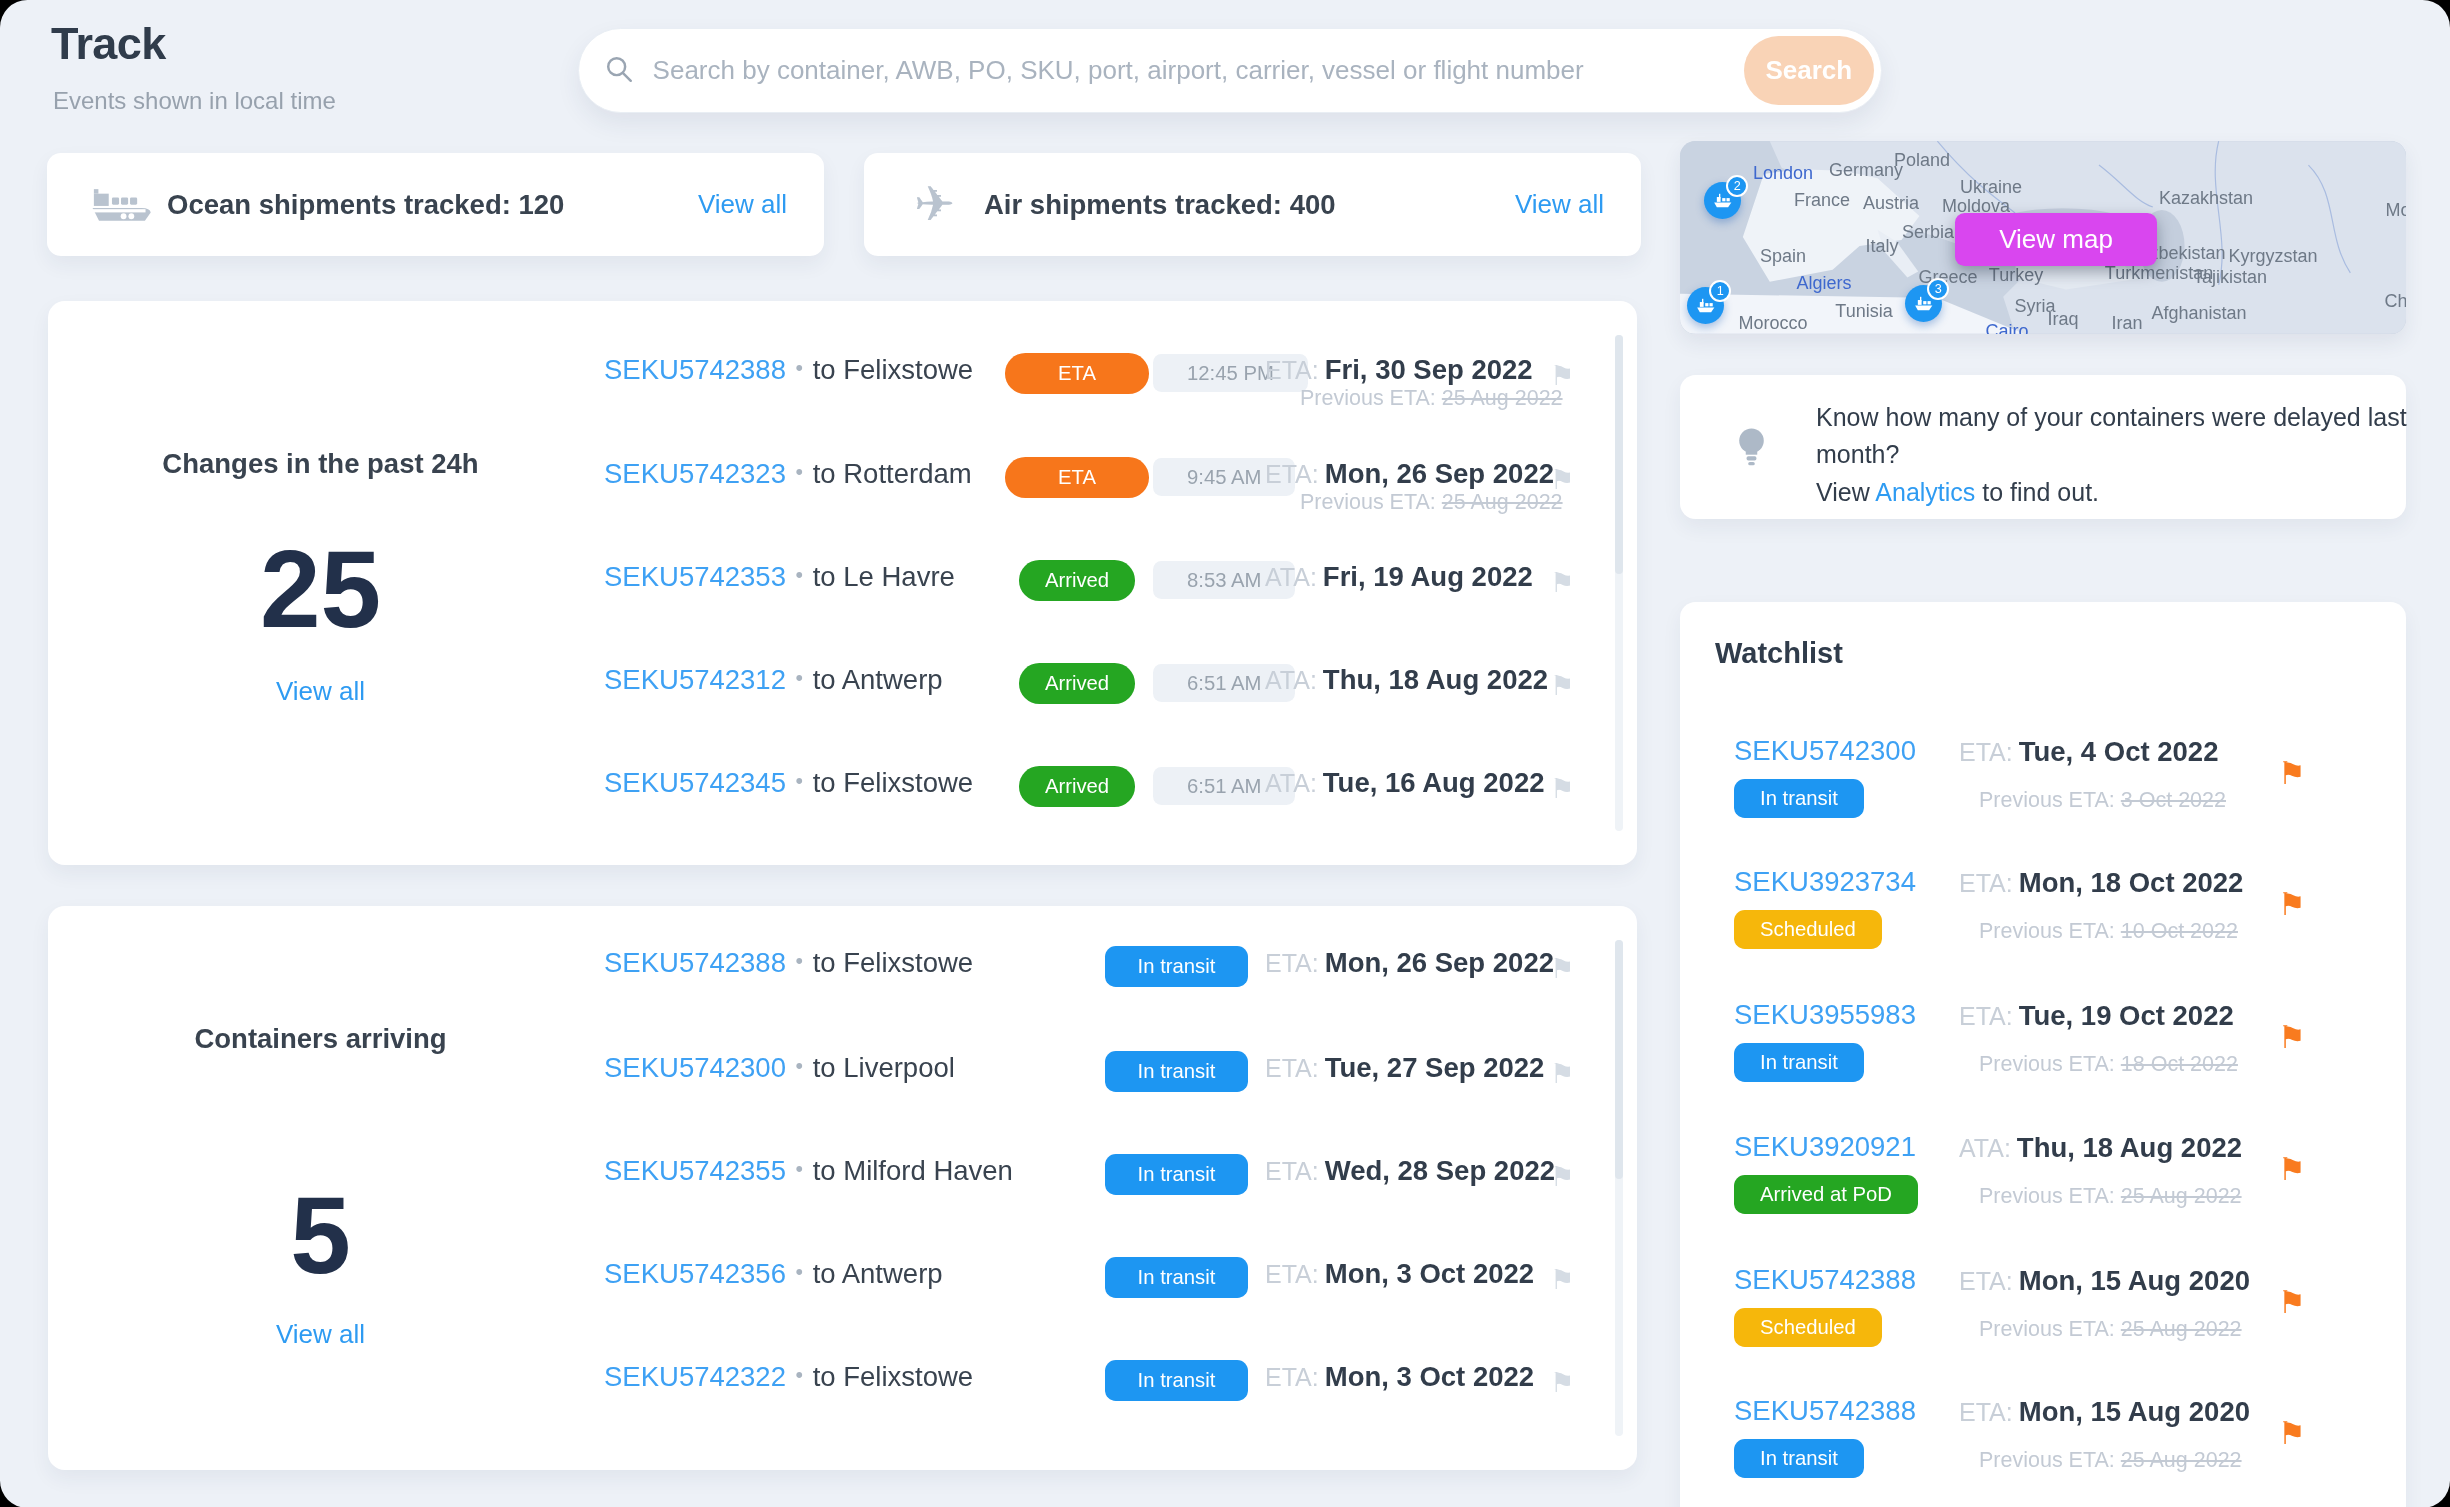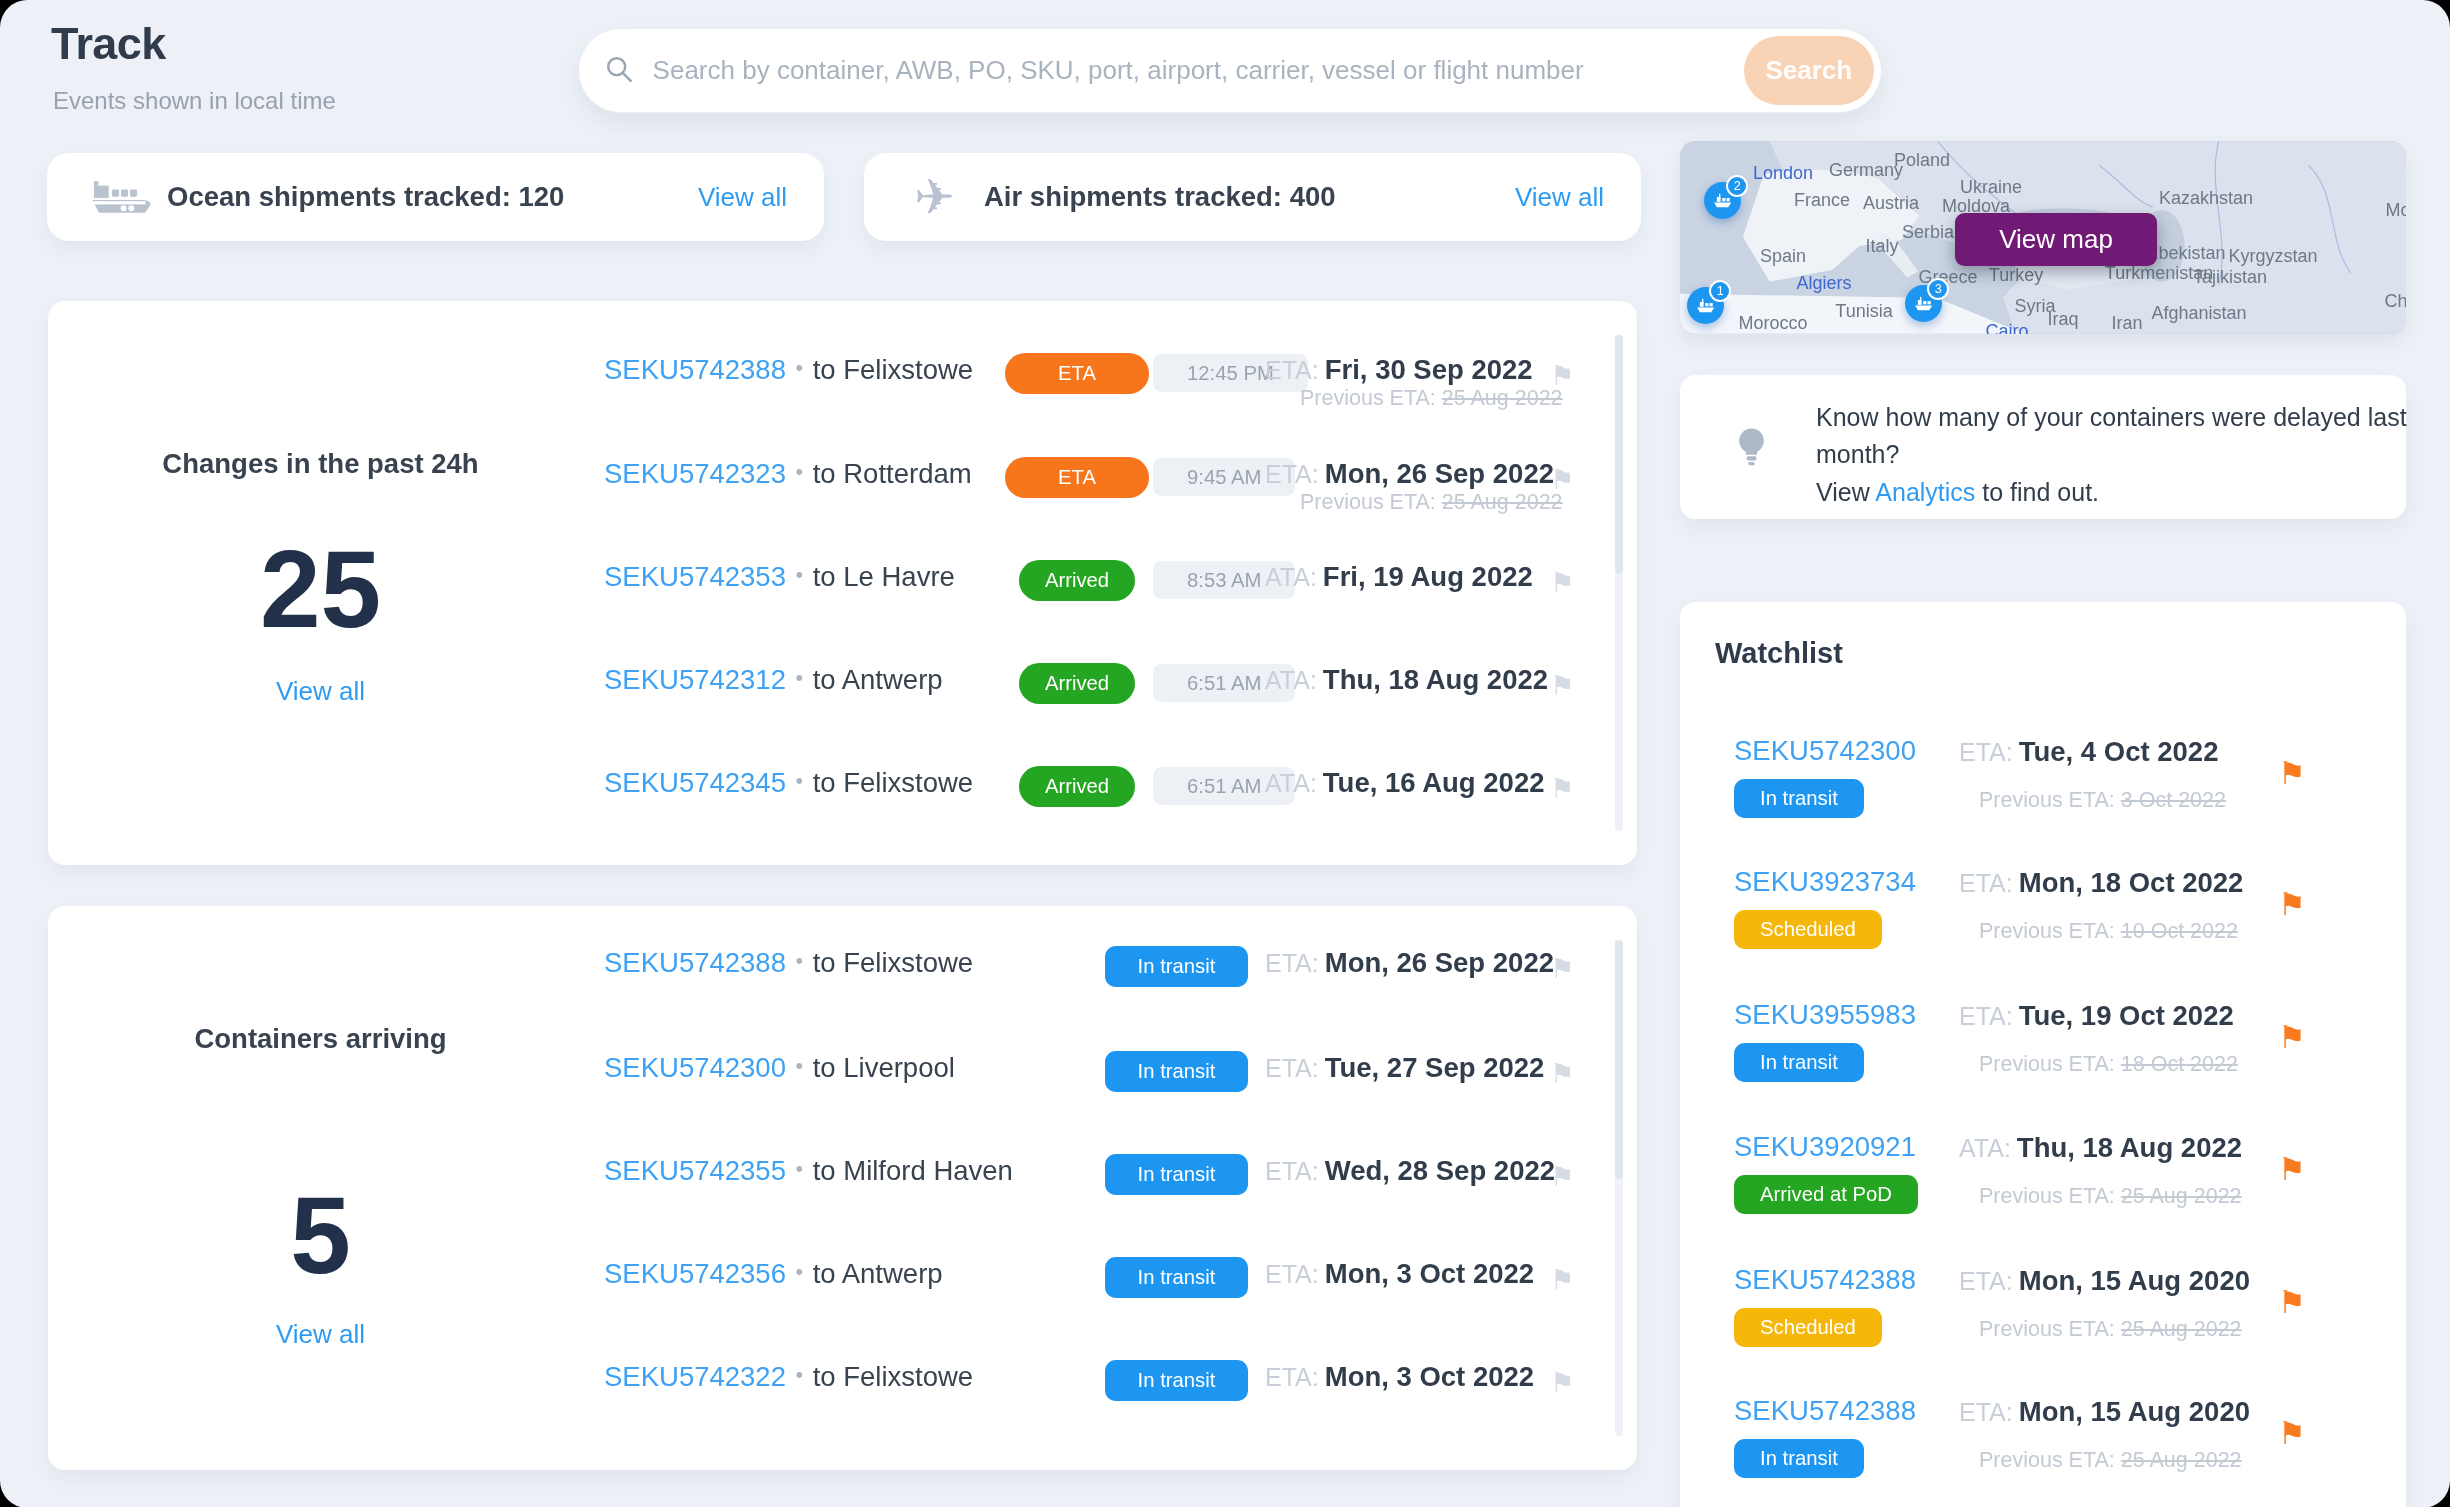--- a/index.html
+++ b/index.html
@@ -15,32 +15,32 @@
   .searchbar{position:absolute;left:578px;top:28px;width:1304px;height:85px;background:#fff;border:1.2px solid #E9EEF4;
              border-radius:43px;box-shadow:0 10.8px 24px rgba(36,52,90,.08);box-sizing:border-box;display:flex;align-items:center;}
   .searchbar .sicon{margin-left:25px;flex:0 0 auto;}
   .searchbar input{flex:1;border:none;outline:none;background:transparent;font-family:"Liberation Sans",sans-serif;
                    font-size:26px;color:#39434F;margin-left:15.6px;}
   .searchbar input::placeholder{color:#A9B3BF;}
   .search-btn{flex:0 0 auto;margin-right:7.2px;width:130px;height:69px;border:none;border-radius:35px;background:#F9D3B6;
               color:#fff;font-size:26px;font-weight:600;font-family:"Liberation Sans",sans-serif;}
 
   
-  .sum-card{height:88px;border-radius:22px;display:flex;align-items:center;}
+  .sum-card{height:103px;border-radius:14px;display:flex;align-items:center;}
   .sum-label{position:absolute;left:120px;font-size:27.5px;font-weight:600;color:#39434F;}
   .view-link{color:#2E9BF2;font-size:26px;cursor:pointer;text-decoration:none;}
   .sum-link{position:absolute;right:37px;}
   .sum-icon{position:absolute;left:43px;}
 
   
   .map-card{position:absolute;left:1680px;top:141px;width:726px;height:193px;border-radius:15.6px;overflow:hidden;
             box-shadow:0 8.4px 20.3px rgba(36,52,90,.08);background:#C9D3E1;}
   .mlabel{position:absolute;transform:translate(-50%,-50%);font-size:18px;color:#6E7987;white-space:nowrap;}
   .mlabel.city{color:#3E68CE;}
-  .map-btn{position:absolute;left:275px;top:72px;width:202px;height:53px;background:#701a75;border-radius:9.6px;
+  .map-btn{position:absolute;left:275px;top:72px;width:202px;height:53px;background:#d946ef;border-radius:9.6px;
            color:#fff;font-size:26px;display:flex;align-items:center;justify-content:center;box-shadow:0 6px 14.4px rgba(10,20,40,.35);}
   .marker{position:absolute;width:37px;height:37px;border-radius:50%;background:#1D96F2;display:flex;align-items:center;
           justify-content:center;box-shadow:0 3.6px 8.4px rgba(20,90,180,.35);}
   .marker .mbadge{position:absolute;right:-7.2px;top:-7.2px;width:18px;height:18px;border-radius:50%;background:#1D96F2;
           border:2.4px solid #fff;color:#fff;font-size:12.6px;display:flex;align-items:center;justify-content:center;}
 
   
   .side-block{position:absolute;width:401px;text-align:center;}
   .side-title{font-size:27.5px;font-weight:700;color:#39434F;}
   .side-count{font-size:109px;font-weight:800;color:#22304A;line-height:120px;}

